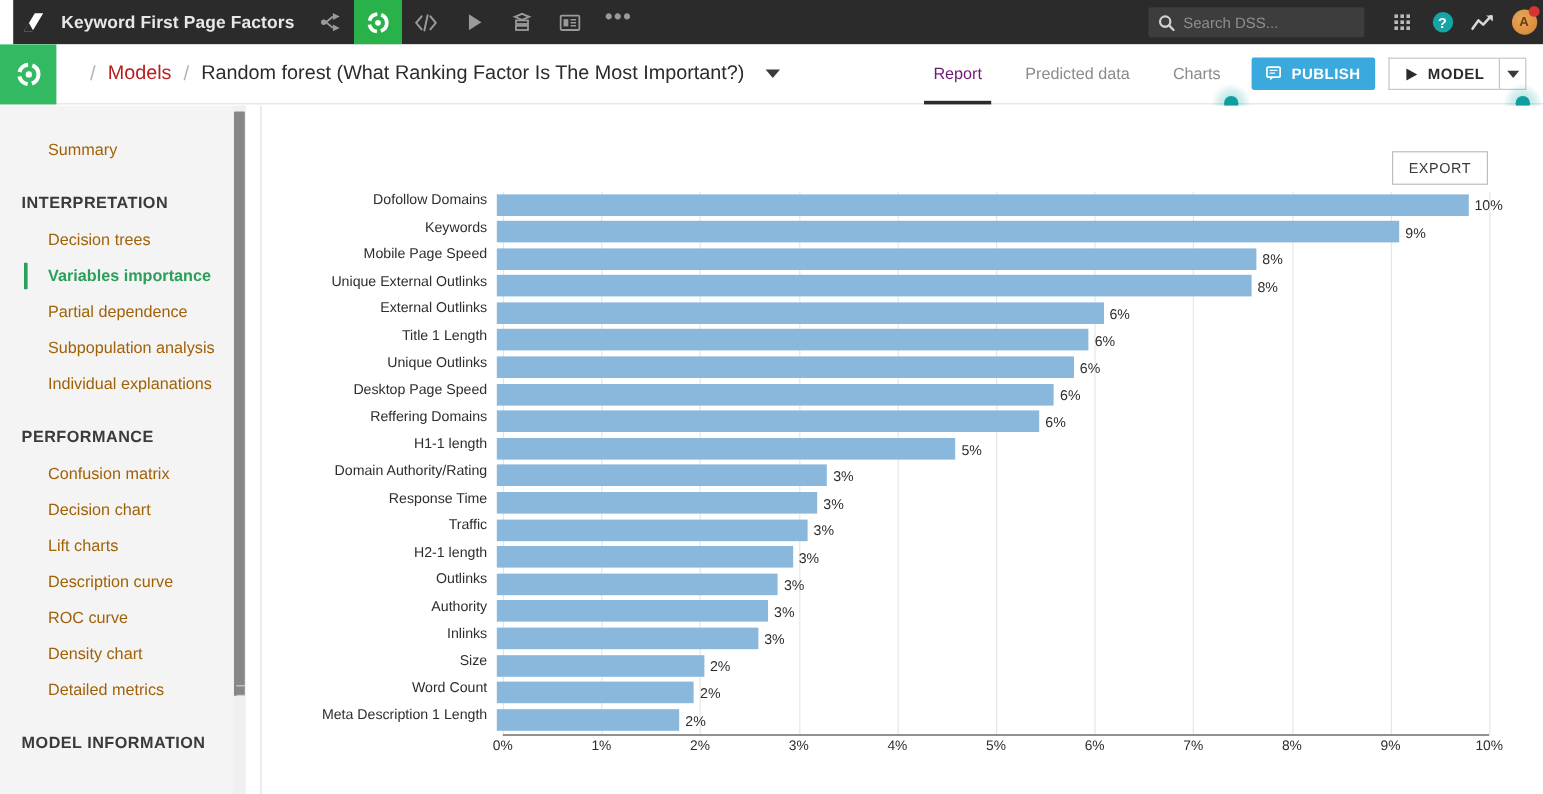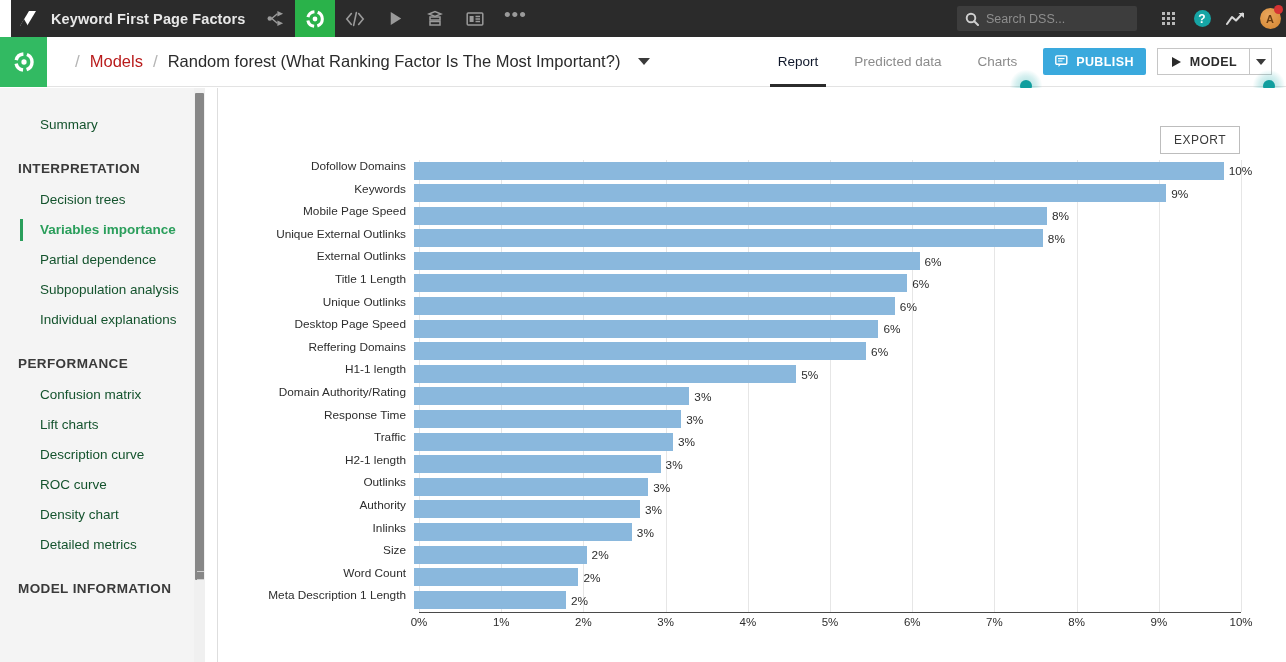--- a/index.html
+++ b/index.html
@@ -93,21 +93,21 @@
     border-left: 6px solid transparent; border-right: 6px solid transparent;
     border-top: 7px solid #3a3a3a; cursor: pointer;
   }
   .subbar-right {
     margin-left: auto; display: flex; align-items: center; height: 50px; padding-right: 14px;
   }
   .tab {
     font-size: 13.5px; color: #8b8b8b; padding: 0 18px; height: 50px;
     display: flex; align-items: center; cursor: pointer; position: relative;
   }
-  .tab.active { color: #0f172a; }
+  .tab.active { color: #701a75; }
   .tab.active::after {
     content: ""; position: absolute; bottom: 0; left: 10px; right: 10px;
     height: 3px; background: #2b2b2b;
   }
   .btn-publish {
     background: #3aa9dd; color: #fff; border: none; height: 27px;
     font-size: 12.5px; font-weight: bold; letter-spacing: .4px;
     padding: 0 12px; margin-left: 8px; cursor: pointer; border-radius: 2px;
     display: flex; align-items: center; gap: 7px;
     font-family: "Liberation Sans", sans-serif;
@@ -138,21 +138,21 @@
     position: absolute; left: 11px; top: 11px; width: 12px; height: 12px;
     border-radius: 50%; background: #0f9e9e;
   }
 
   
   .sidebar {
     position: absolute; top: 88px; left: 0; width: 205px; height: 574px;
     background: #f4f4f4; overflow: hidden;
   }
   .side-item {
-    font-size: 13.5px; color: #14532d; padding: 7px 0 7px 40px; cursor: pointer;
+    font-size: 13.5px; color: #a16207; padding: 7px 0 7px 40px; cursor: pointer;
     position: relative; line-height: 16px;
   }
   .side-item.active { color: #2a9e5b; font-weight: bold; }
   .side-item.active::before {
     content: ""; position: absolute; left: 20px; top: 4px; bottom: 4px;
     width: 3px; background: #2a9e5b;
   }
   .side-heading {
     font-size: 13.5px; color: #3a3a3a; font-weight: bold; letter-spacing: .4px;
     padding: 21px 0 9px 18px;
@@ -369,20 +369,21 @@
 
   <div class="side-heading">INTERPRETATION</div>
   <div class="side-item">Decision trees</div>
   <div class="side-item active">Variables importance</div>
   <div class="side-item">Partial dependence</div>
   <div class="side-item">Subpopulation analysis</div>
   <div class="side-item">Individual explanations</div>
 
   <div class="side-heading">PERFORMANCE</div>
   <div class="side-item">Confusion matrix</div>
+  <div class="side-item">Decision chart</div>
   <div class="side-item">Lift charts</div>
   <div class="side-item">Description curve</div>
   <div class="side-item">ROC curve</div>
   <div class="side-item">Density chart</div>
   <div class="side-item">Detailed metrics</div>
 
   <div class="side-heading">MODEL INFORMATION</div>
 
   <div class="side-scroll-track">
     <div class="side-scroll-thumb">

